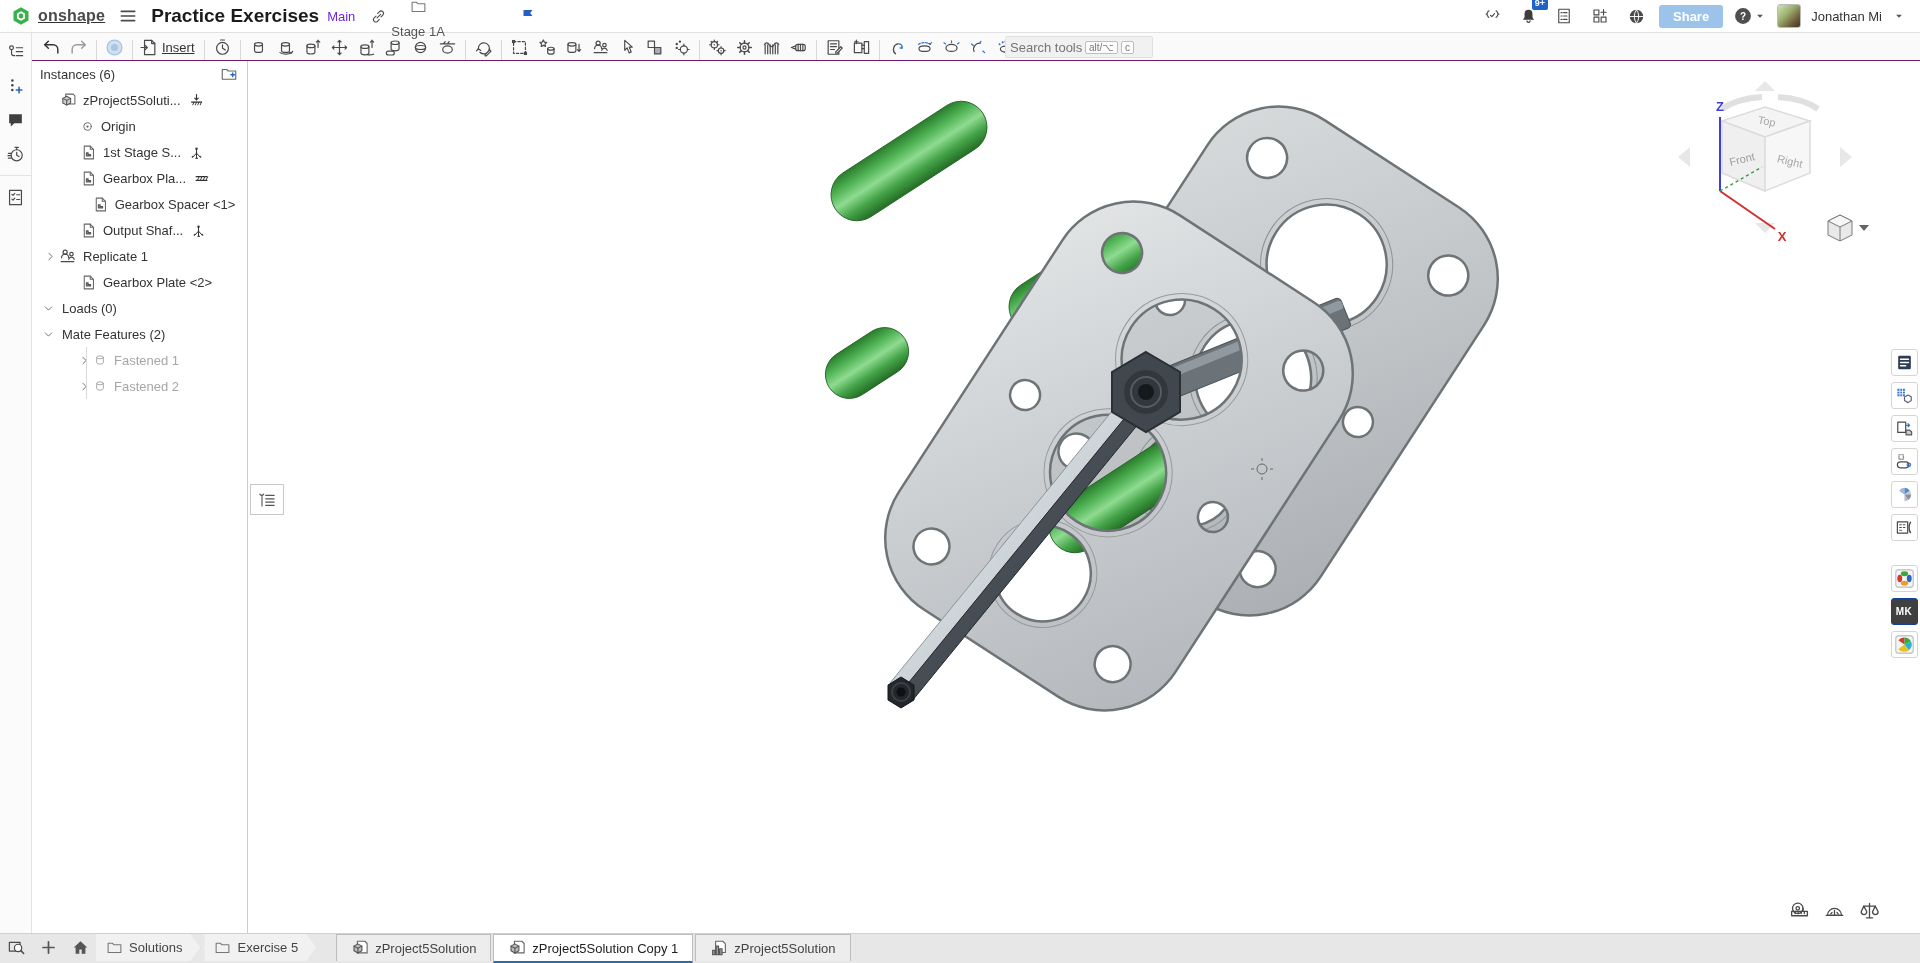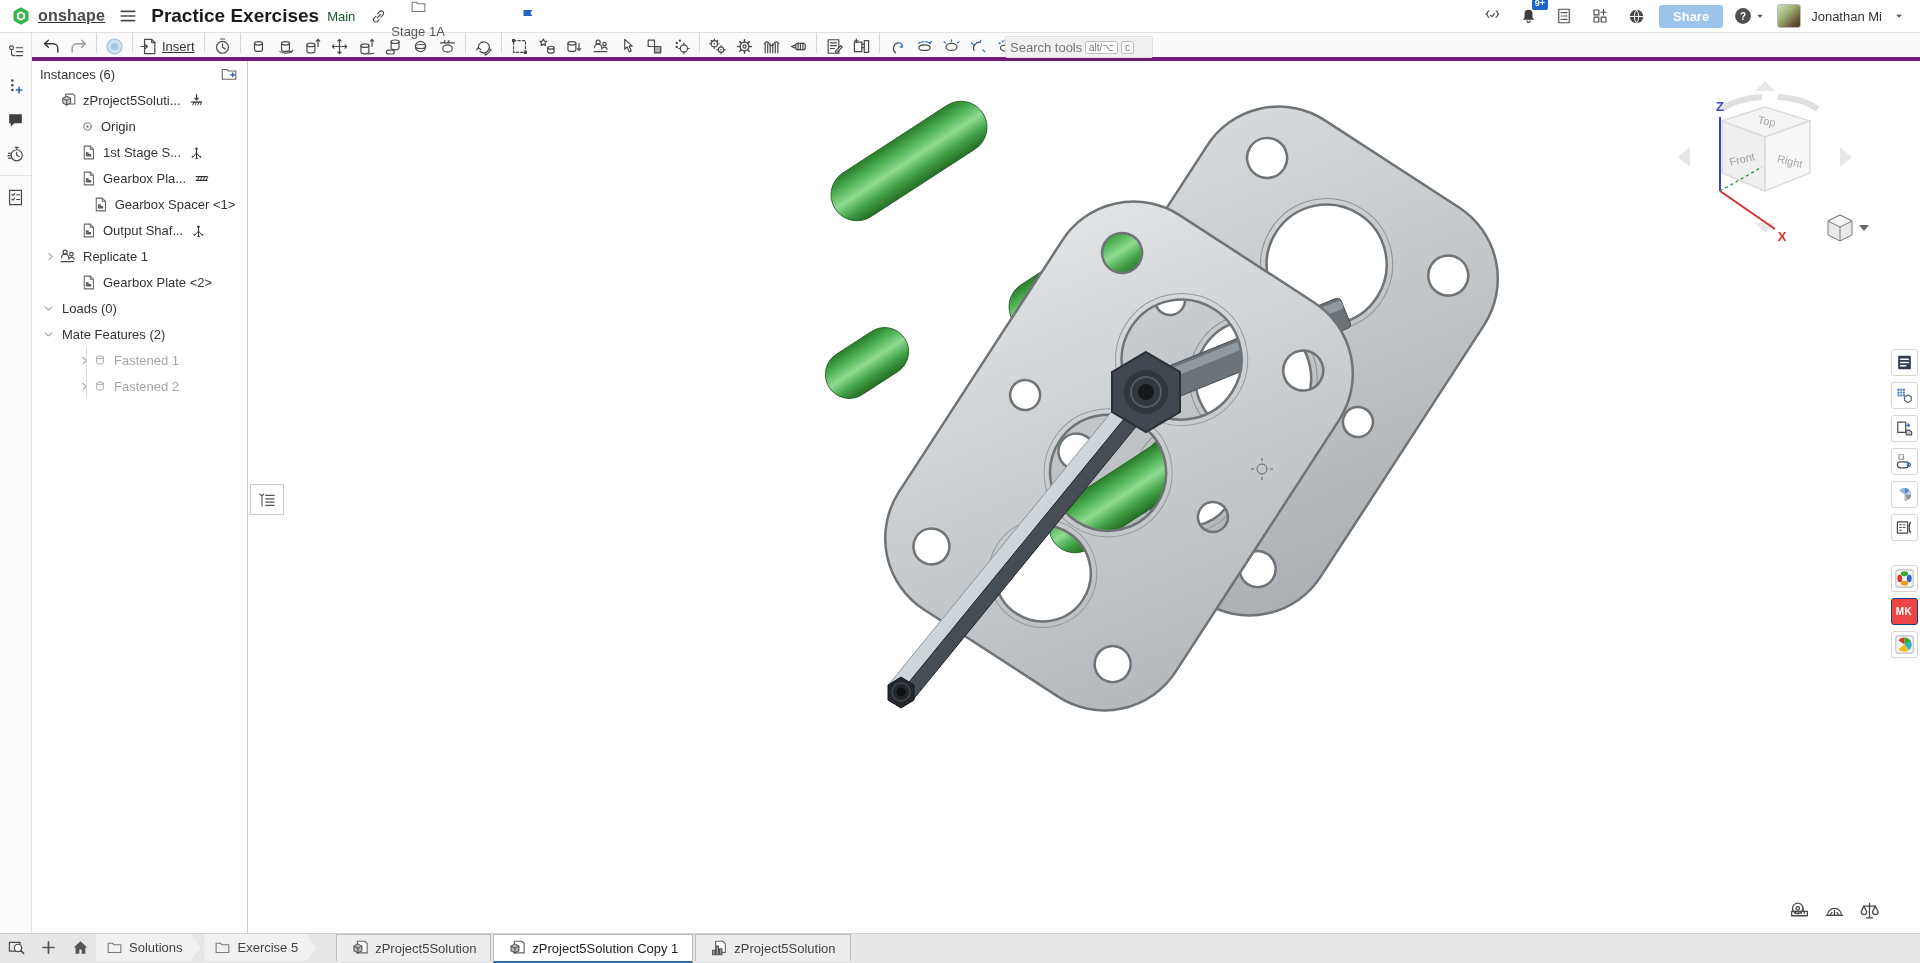--- a/index.html
+++ b/index.html
@@ -7,35 +7,35 @@
     font-family:"Liberation Sans", sans-serif; font-size:13px; color:#333; }
   svg { display:block; }
 
   
   #topbar { position:absolute; left:0; top:0; width:1920px; height:33px; background:#fff;
     border-bottom:1px solid #e2e2e2; display:flex; align-items:center; z-index:5; }
   #topbar .lg { display:flex; align-items:center; gap:4px; padding:0 10px 0 8px;text-decoration:underline; }
   #logo-text { font-weight:bold; font-size:16px; color:#4a4a4a; letter-spacing:.2px; }
   .tb-ic { display:flex; align-items:center; justify-content:center; width:26px; height:26px; cursor:pointer; }
   #doc-title { font-weight:bold; font-size:19px; color:#1b1b1b; margin:0 8px 0 10px; white-space:nowrap; }
-  #workspace { color:#14532d; margin-right:10px; }
+  #workspace { color:#6d28d9; margin-right:10px; }
   #version-chip { display:flex; align-items:center; gap:5px; color:#555;flex-direction:column; }
   #topbar-right { margin-left:auto; display:flex; align-items:center; gap:10px; padding-right:14px; }
   #bell-wrap { position:relative; }
   #bell-badge { position:absolute; top:-5px; right:-7px; background:#1f62c9; color:#fff;
     font-size:9px; font-weight:bold; padding:1px 3px; border-radius:2px; line-height:1.1; }
   #share-btn { background:#9cc3e9; color:#fff; border:none; border-radius:3px; height:23px;
     padding:0 14px; font-size:13px; font-weight:bold; cursor:pointer; }
   #avatar { width:24px; height:24px; border-radius:3px;
     background:linear-gradient(135deg,#cfe3b9 0%,#9db06f 40%,#6d5b3a 75%,#40371f 100%); border:1px solid #bbb; }
   #user-name { color:#333; white-space:nowrap; }
 
   
   #toolbar { position:absolute; left:32px; top:33px; width:1888px; height:28px; background:#fafafa;
-    border-bottom:4px solid #701a75; display:flex; align-items:flex-start; padding-left:6px; z-index:4;text-decoration:underline; }
+    border-bottom:1px solid #701a75; display:flex; align-items:flex-end; padding-left:6px; z-index:4;text-decoration:underline; }
   .tbtn { display:flex; align-items:center; justify-content:center; min-width:27px; height:26px;
     cursor:pointer; border-radius:2px; gap:4px; padding:0 2px; }
   .tsep { width:1px; height:20px; background:#d8d8d8; margin:0 4px; }
   #insert-label { color:#333; padding-right:3px; }
   #tool-search { position:absolute; left:973px; top:3px; width:148px; height:22px; background:#f1f1f1;
     border:1px solid #e0e0e0; border-radius:2px; display:flex; align-items:center; padding:0 4px; }
   #tool-search input { border:none; outline:none; background:transparent; width:72px; font-size:13px;
     color:#777; font-family:"Liberation Sans",sans-serif; }
   .kbd { border:1px solid #bdbdbd; background:#fcfcfc; color:#777; border-radius:2px;
     font-size:10px; padding:0 3px; margin-left:3px; line-height:14px; }
@@ -929,21 +929,21 @@
     <div style="height: 18px;"></div>
     <div class="rs-ic">
       <svg viewBox="0 0 24 24" width="21" height="21" fill="none" stroke="#4a4a4a" stroke-width="1.5" stroke-linecap="round" stroke-linejoin="round">
         <rect x="2" y="2" width="20" height="20" rx="3.5" fill="#f4f4f4" stroke="#c8c8c8"></rect>
         <ellipse cx="6.6" cy="12" rx="2.8" ry="4.2" fill="#d23a2e" stroke="none"></ellipse>
         <ellipse cx="12" cy="6.6" rx="4.2" ry="2.8" fill="#3aa83a" stroke="none"></ellipse>
         <ellipse cx="17.4" cy="12" rx="2.8" ry="4.2" fill="#2e64c8" stroke="none"></ellipse>
         <ellipse cx="12" cy="17.4" rx="4.2" ry="2.8" fill="#e8a020" stroke="none"></ellipse>
       </svg>
     </div>
-    <div class="rs-ic" style="background: #ef4444; border: 1px solid rgb(18, 65, 155);">
+    <div class="rs-ic" style="background: #404040; border: 1px solid rgb(18, 65, 155);">
       <span style="color: rgb(255, 255, 255); font-weight: bold; font-size: 10px; letter-spacing: 0.5px;">MK</span>
     </div>
     <div class="rs-ic">
       <svg viewBox="0 0 24 24" width="21" height="21" fill="none" stroke="#4a4a4a" stroke-width="1.5" stroke-linecap="round" stroke-linejoin="round">
         <rect x="2" y="2" width="20" height="20" rx="3.5" fill="#f4f4f4" stroke="#c8c8c8"></rect>
         <path d="M12 12 5 7a8.6 8.6 0 0 1 7-3z" fill="#d23a2e" stroke="none"></path>
         <path d="M12 12V4a8.6 8.6 0 0 1 7.4 4.4z" fill="#3aa83a" stroke="none"></path>
         <path d="m12 12 7.4-3.6A8.6 8.6 0 0 1 17 18.6z" fill="#2eb3c8" stroke="none"></path>
         <path d="m12 12 5 6.6A8.6 8.6 0 0 1 5 17z" fill="#e8c020" stroke="none"></path>
       </svg>

